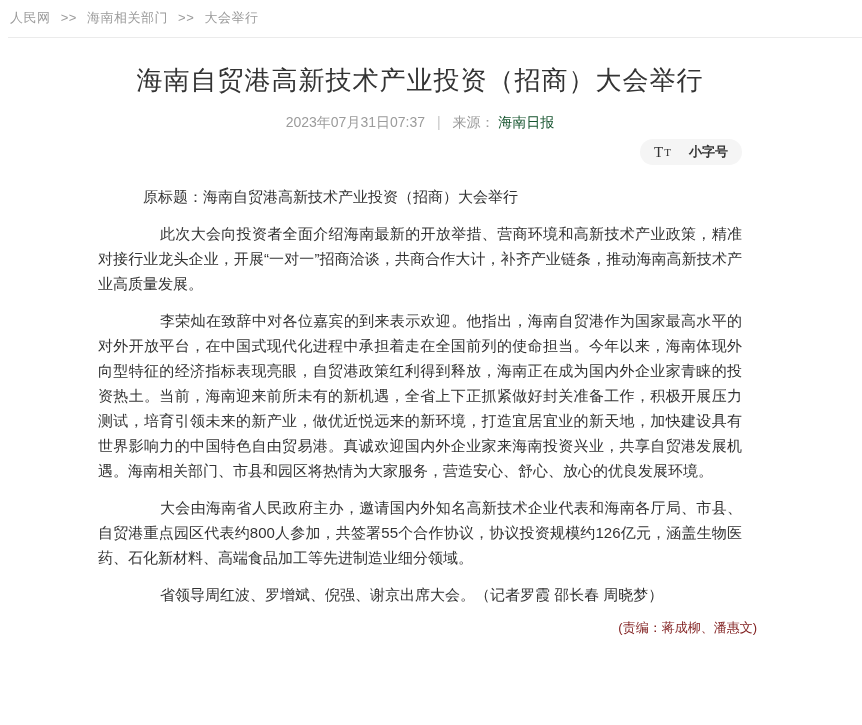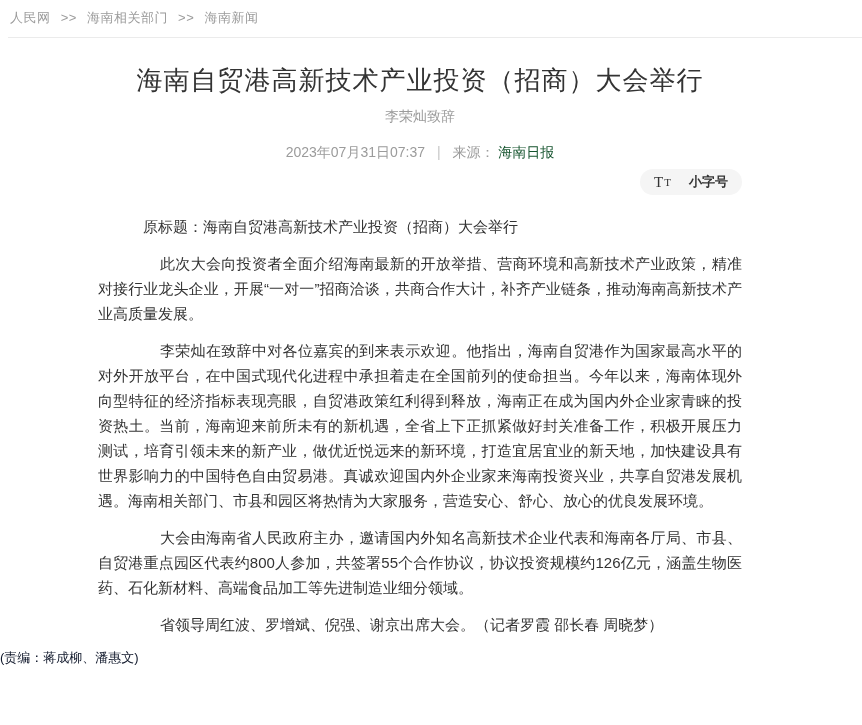--- a/index.html
+++ b/index.html
@@ -74,43 +74,42 @@
     line-height: 25px;
     text-align: justify;
     color: #333333;
   }
   .article p { margin: 12px 0; text-indent: 62px; }
   .article p.orig { text-indent: 45px; }
   
   .editor {
     margin-top: 12px;
     padding-right: 105px;
-    text-align: left;
+    text-align: right;
     font-size: 13px;
-    color: #0f172a;
+    color: #7f1d1d;
   }
 </style>
 </head>
 <body>
 
 <div class="breadcrumb">
   <span class="crumb">人民网</span>
   <span class="sep">&gt;&gt;</span>
   <span class="crumb">海南相关部门</span>
   <span class="sep">&gt;&gt;</span>
-  <span class="crumb">海南新闻</span>
+  <span class="crumb">大会举行</span>
 </div>
 
 <hr class="top-divider">
 
 <div class="content">
 
   <h1 class="title">海南自贸港高新技术产业投资（招商）大会举行</h1>
 
-  <div class="subtitle">李荣灿致辞</div>
 
   <div class="meta">
     <span>2023年07月31日07:37</span>
     <span class="pipe">|</span>
     <span>来源：</span>
     <span class="source-name">海南日报</span>
   </div>
 
   <div class="toolbar">
     <span class="font-btn">

